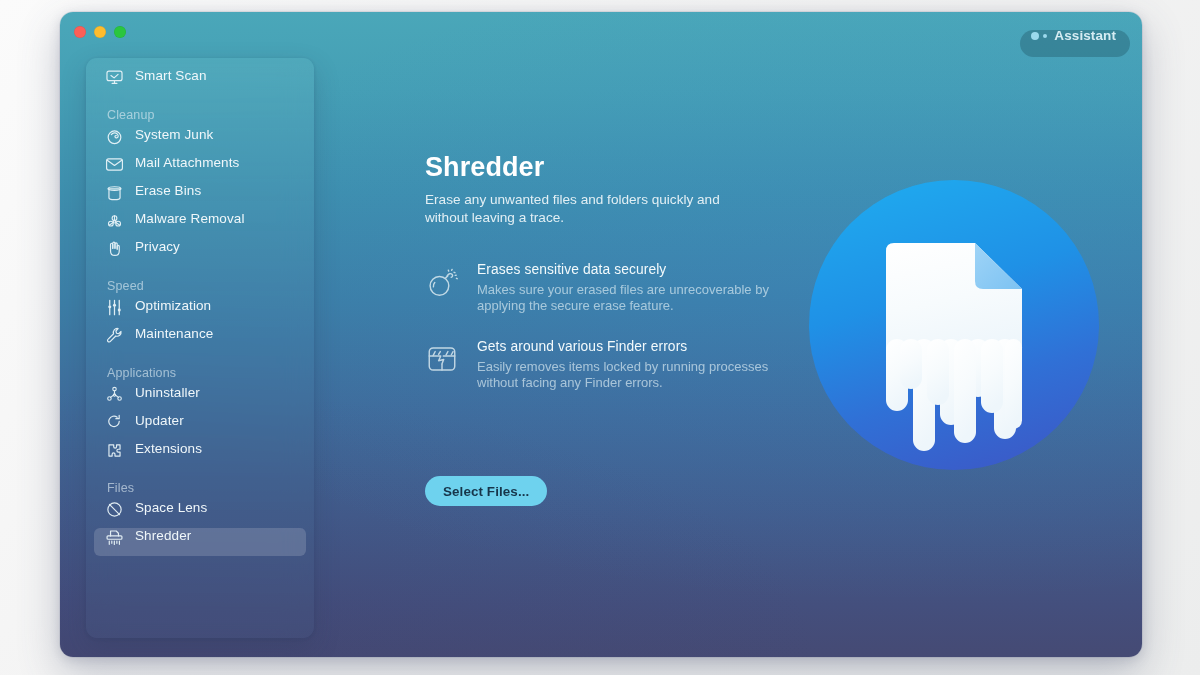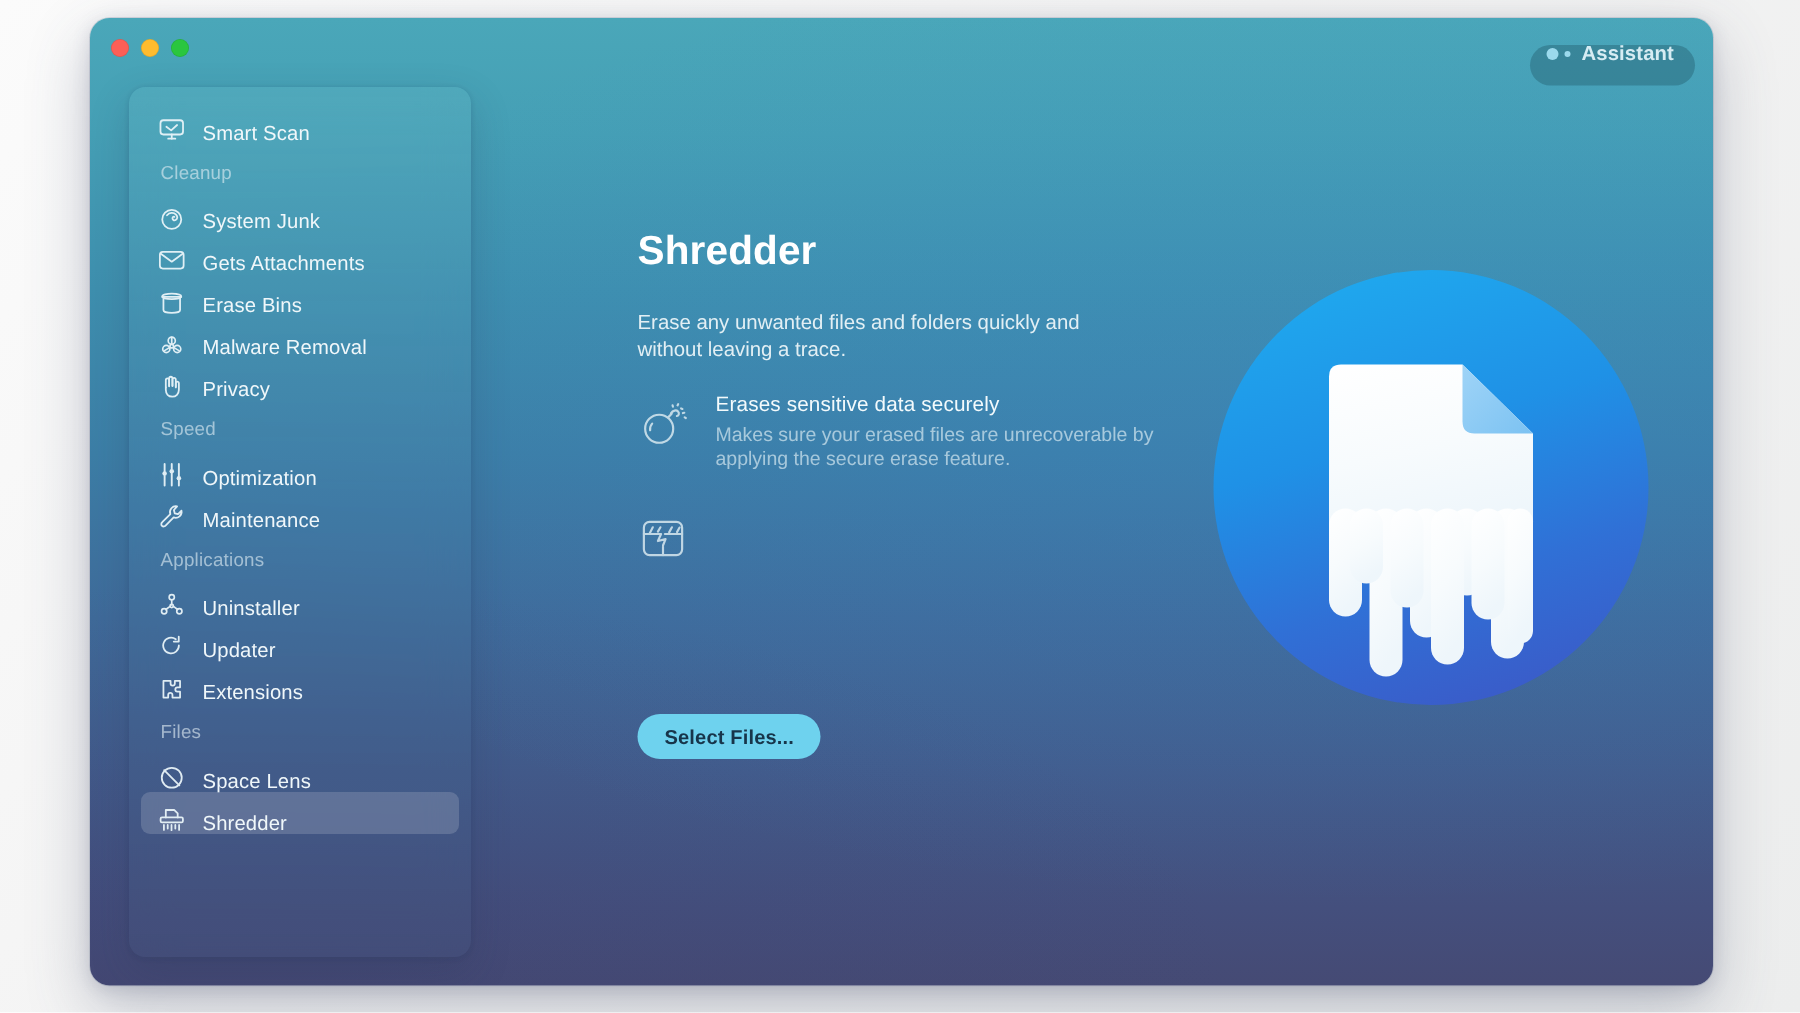--- a/index.html
+++ b/index.html
@@ -127,21 +127,21 @@
 
   .nav-group-label {
     font-size: 12.5px;
     color: rgba(224,238,244,0.62);
     padding: 12px 0 5px 13px;
     letter-spacing: 0.15px;
   }
 
   .nav-item {
     display: flex;
-    align-items: flex-end;
+    align-items: flex-start;
     gap: 11px;
     height: 28px;
     padding: 0 10px 0 11px;
     border-radius: 6px;
     cursor: pointer;
     color: #f0f7fa;
     font-size: 13.5px;
     letter-spacing: 0.1px;
   }
   .nav-item .ico {
@@ -173,37 +173,38 @@
     top: 78px;
     font-size: 27px;
     font-weight: 700;
     color: #ffffff;
     letter-spacing: 0.1px;
   }
 
   #page-subtitle {
     position: absolute;
     left: 87px;
-    top: 132px;
+    top: 117px;
     width: 330px;
     font-size: 13.6px;
     line-height: 18px;
     color: #e2eff4;
   }
 
   #features {
     position: absolute;
     left: 87px;
     top: 188px;
     width: 360px;
   }
   .feature {
     display: flex;
     gap: 18px;
     margin-bottom: 26px;
+    justify-content: flex-end;
   }
   .feature-ico {
     width: 34px;
     height: 34px;
     flex: 0 0 34px;
     margin-top: 3px;
     opacity: 0.80;
   }
   .feature-ico svg { display: block; }
   .feature-title {
@@ -294,21 +295,21 @@
           </span>
           <span>System Junk</span>
         </div>
         <div class="nav-item">
           <span class="ico">
             <svg width="19" height="19" viewBox="0 0 24 24" fill="none" stroke="#eaf5f9" stroke-width="1.5" stroke-linecap="round" stroke-linejoin="round">
               <rect x="2" y="5" width="20" height="14" rx="2.5"></rect>
               <path d="M2.8 6.6L12 13.2l9.2-6.6"></path>
             </svg>
           </span>
-          <span>Gets Attachments</span>
+          <span>Mail Attachments</span>
         </div>
         <div class="nav-item">
           <span class="ico">
             <svg width="19" height="19" viewBox="0 0 24 24" fill="none" stroke="#eaf5f9" stroke-width="1.5" stroke-linecap="round" stroke-linejoin="round">
               <path d="M4 7.5h16"></path>
               <ellipse cx="12" cy="7" rx="8" ry="2.3"></ellipse>
               <path d="M5 8v10.5c0 1.4 3.1 2.5 7 2.5s7-1.1 7-2.5V8"></path>
             </svg>
           </span>
           <span>Erase Bins</span>
@@ -432,20 +433,24 @@
           <div class="feature">
             <div class="feature-ico">
               <svg width="34" height="34" viewBox="0 0 40 40" fill="none" stroke="#e2eff4" stroke-width="1.7" stroke-linecap="round" stroke-linejoin="round">
                 <rect x="5" y="7" width="30" height="26" rx="4.5"></rect>
                 <path d="M5 16.5h13.5L16 22l6-1.5-2 5"></path>
                 <path d="M21.5 16.5H35"></path>
                 <path d="M20 26.5V33"></path>
                 <path d="M12 11.2l-2.5 4.8M18 11.2l-2 3.4M27 11.2l-2.2 4M33 11.4l-2 3.6"></path>
               </svg>
             </div>
+            <div>
+              <div class="feature-title">Gets around various Finder errors</div>
+              <div class="feature-desc">Easily removes items locked by running processes without facing any Finder errors.</div>
+            </div>
           </div>
         </div>
 
       <button id="select-files-button">Select Files...</button>
 
       <div id="hero">
         <svg width="292" height="292" viewBox="0 0 292 292" xmlns="http://www.w3.org/2000/svg">
           <defs>
             <linearGradient id="circleGrad" x1="0.32" y1="0" x2="0.62" y2="1">
               <stop offset="0%" stop-color="#1fa8ee"></stop>

